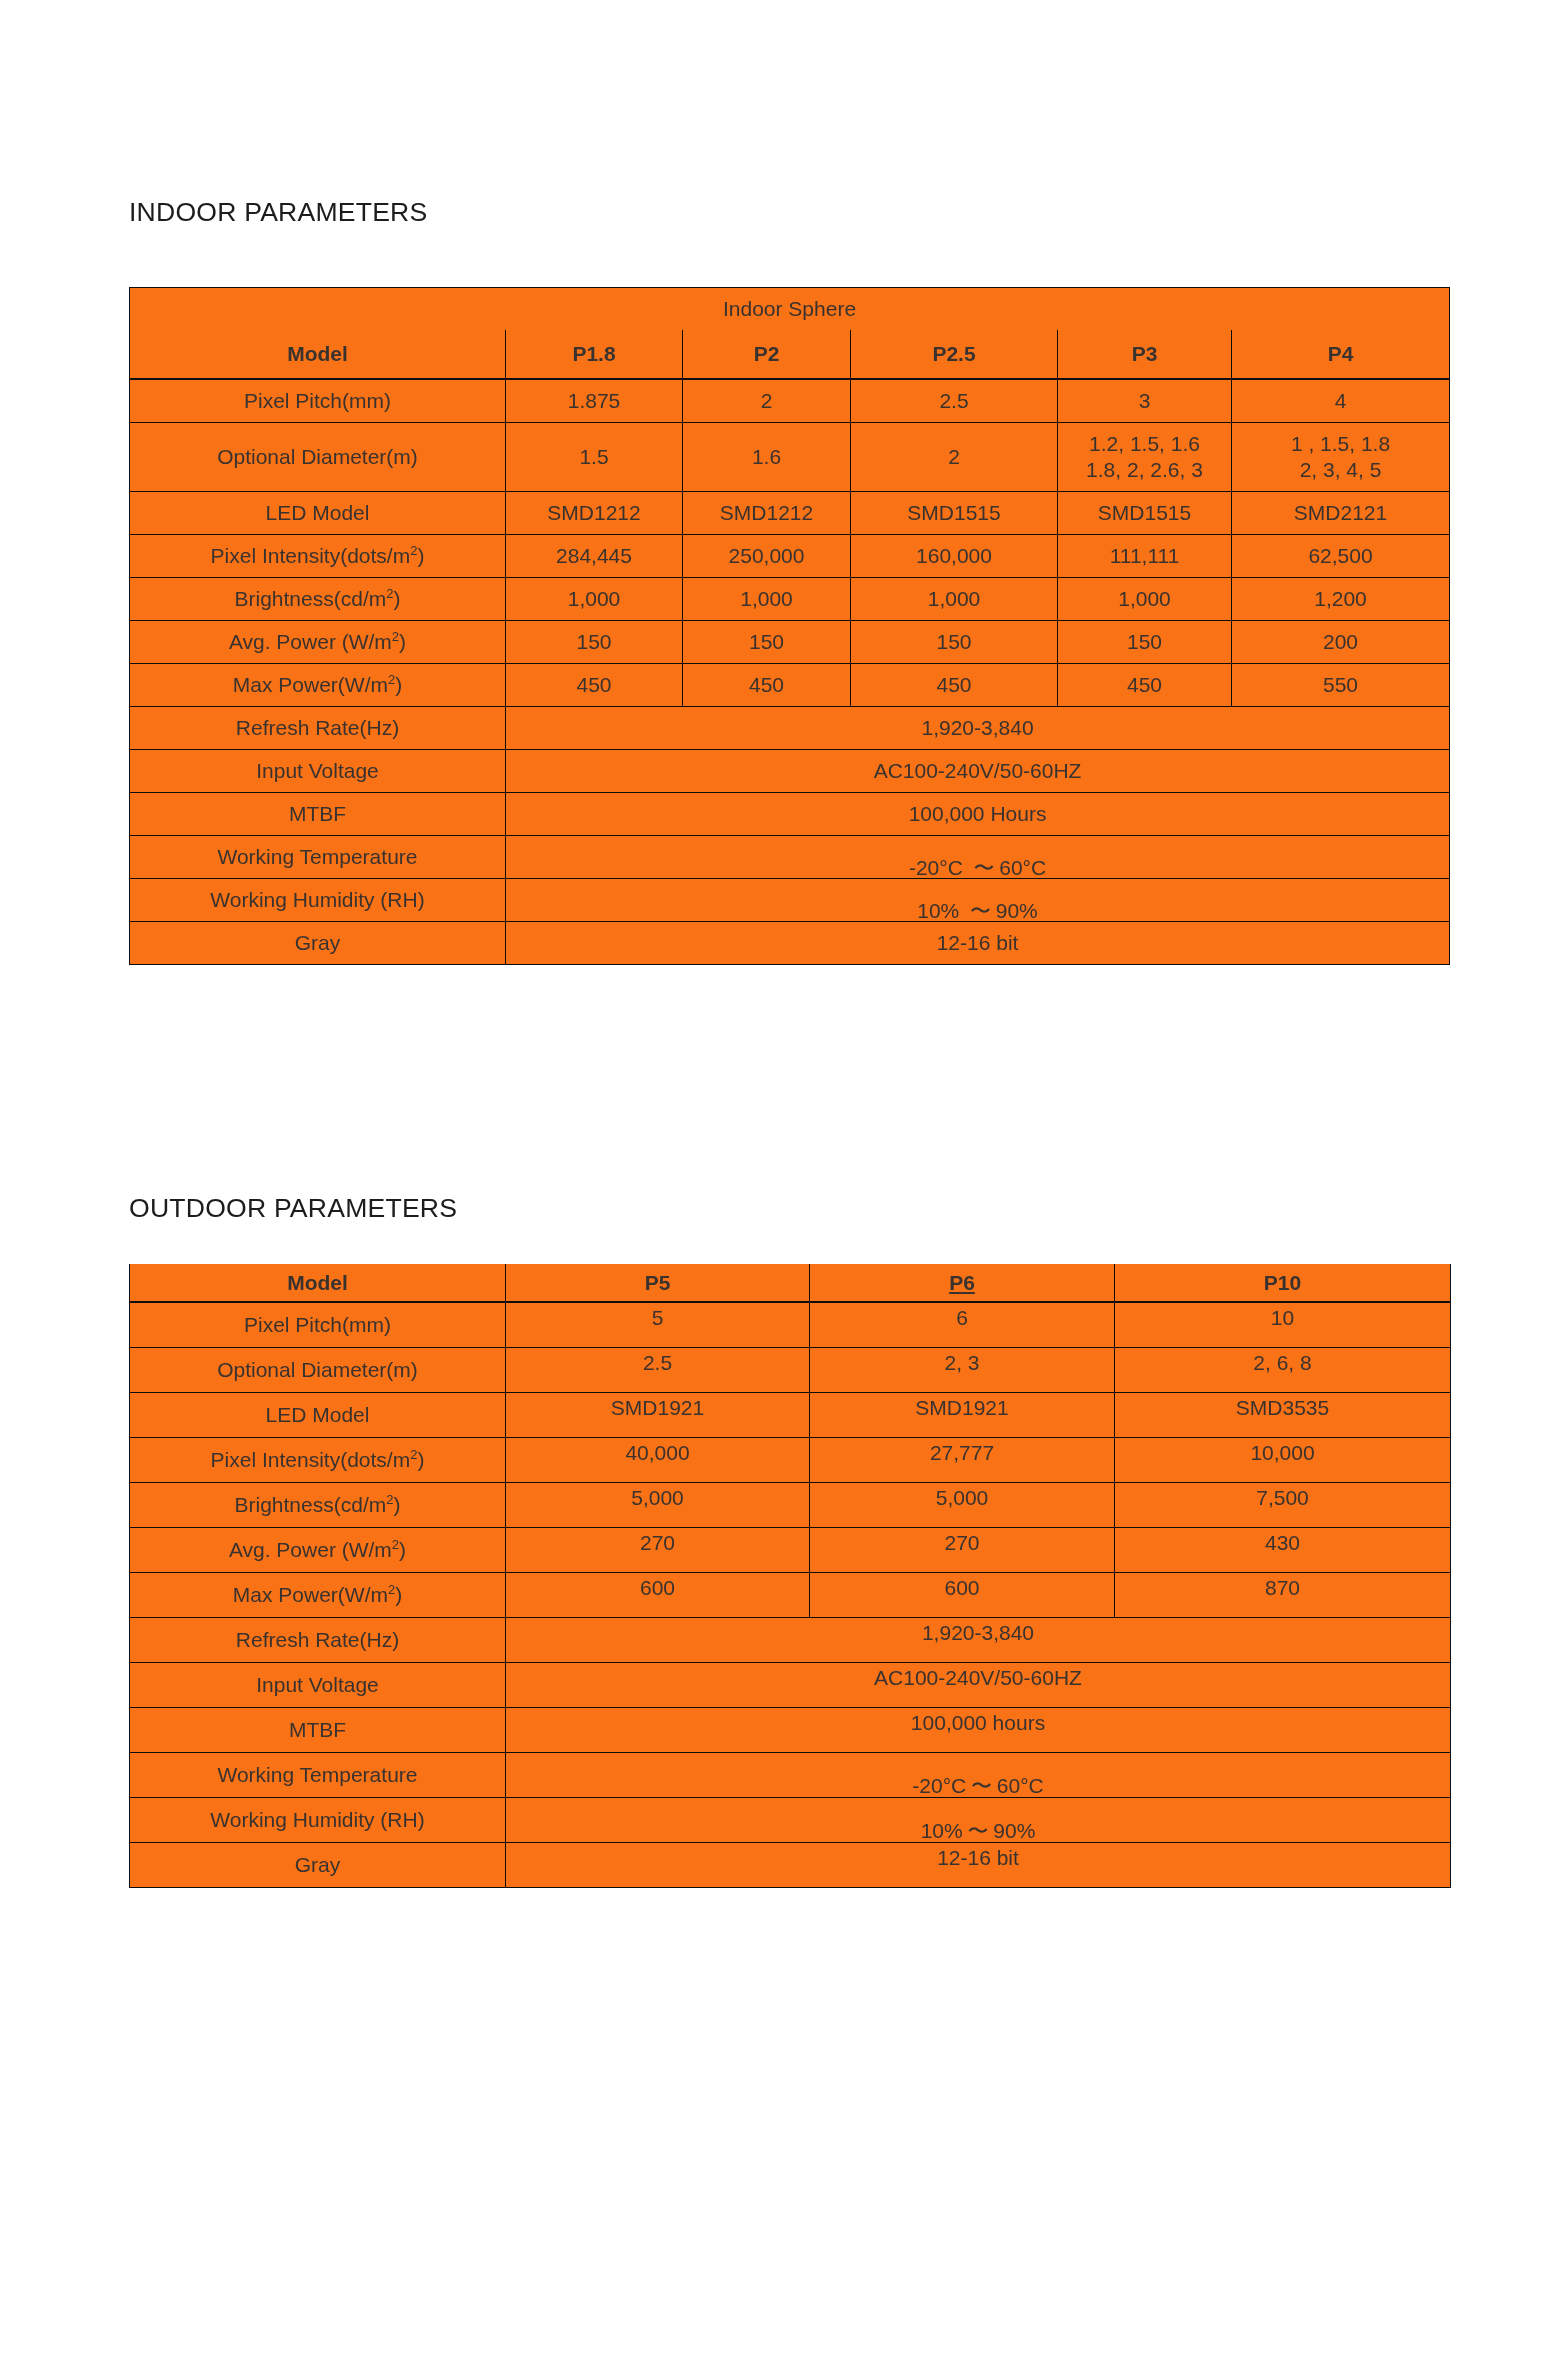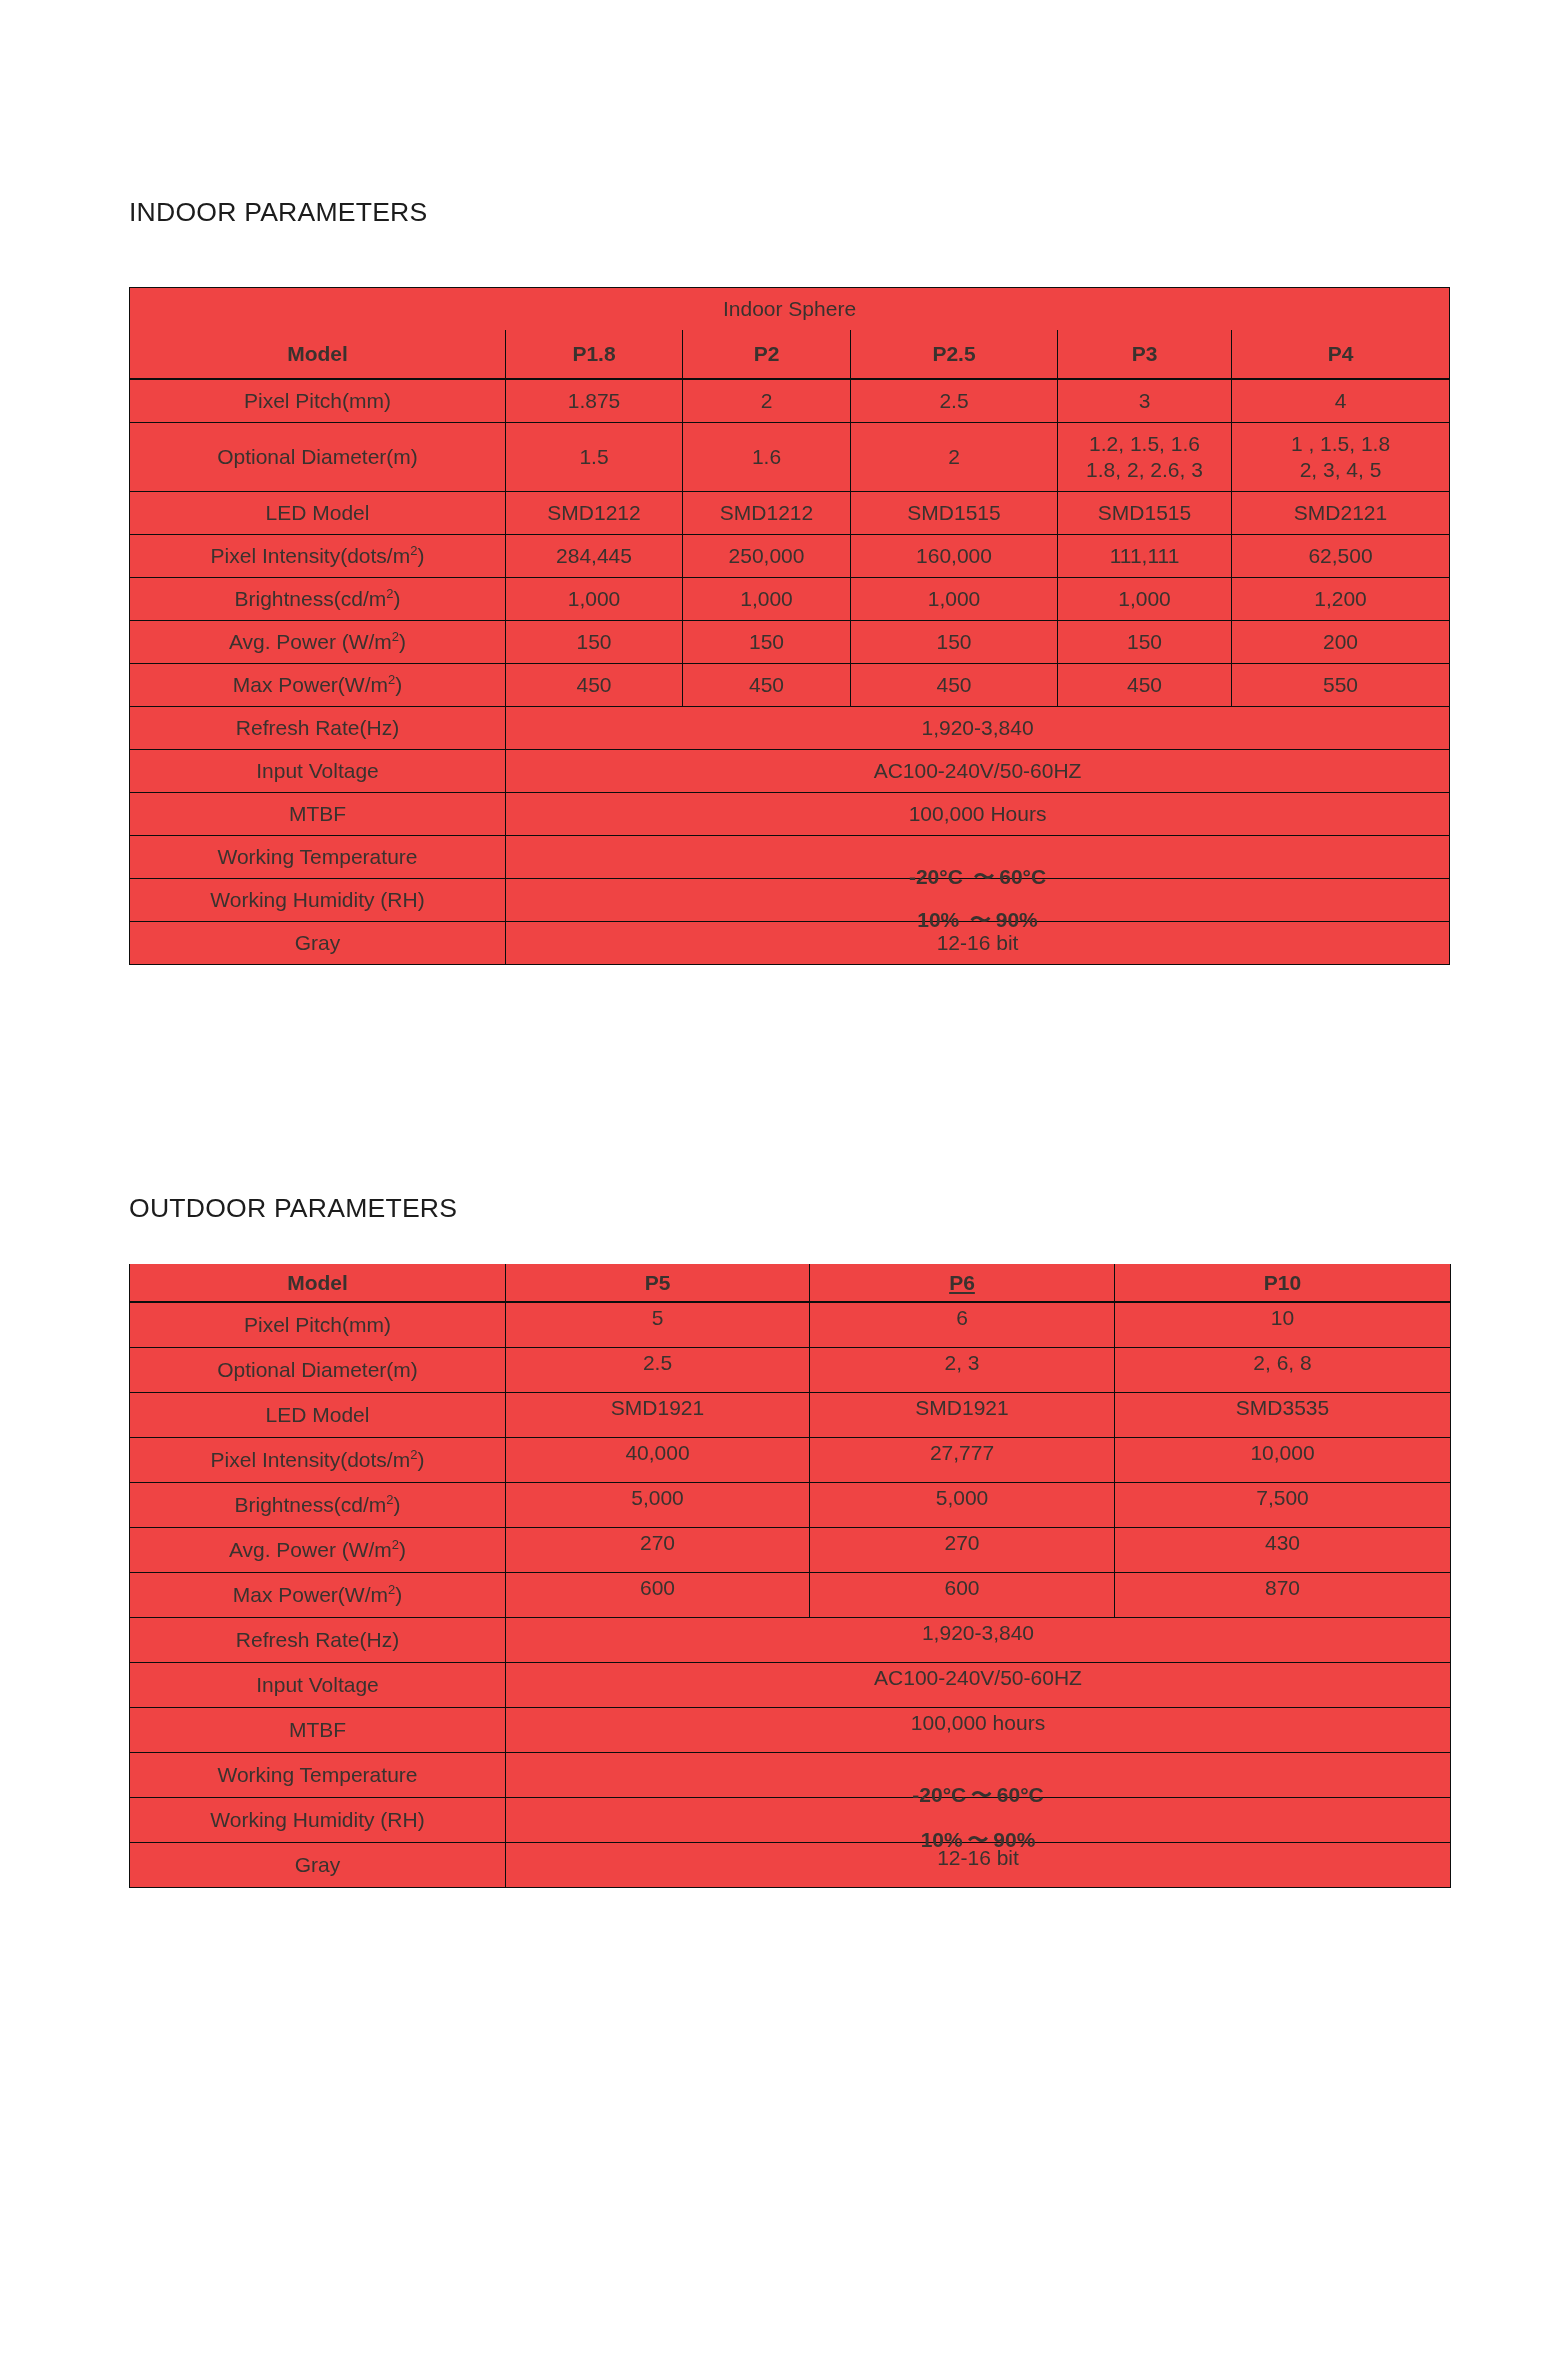--- a/index.html
+++ b/index.html
@@ -28,21 +28,21 @@
     white-space:nowrap;
   }
   #indoor-heading{ left:129px; top:197px; }
   #outdoor-heading{ left:129px; top:1193px; }
 
   
   .spec-table{
     position:absolute;
     border-collapse:collapse;
     table-layout:fixed;
-    background:#ef4444;
+    background:#f97316;
   }
   .spec-table td{
     border:1.3px solid #0d0d0d;
     text-align:center;
     vertical-align:middle;
     font-size:21px;
     color:#3a322e;
     padding:0 3.2px;
     line-height:1.22;
     font-family:"Liberation Sans", sans-serif;
@@ -59,21 +59,21 @@
     color:#1c1c1c;
     border:none !important;
     border-left:1.3px solid #0d0d0d !important;
     border-top:1.3px solid #0d0d0d !important;
     border-right:1.3px solid #0d0d0d !important;
     padding-top:4.8px;
     padding-bottom:1.6px;
   }
   .sup{ font-size:0.62em; vertical-align:super; line-height:0; }
   .wave{ font-family:"DejaVu Sans", sans-serif; padding:0 4.8px; }
-  .push-down{ position:relative; top:20px; display:inline-block;font-weight:bold; }
+  .push-down{ position:relative; top:11px; display:inline-block; }
   .push-up{ position:relative; top:-7.2px; display:inline-block; }
 
   
   #indoor-table{ left:129px; top:287px; width:1320px; }
   #indoor-table .c0{ width:376px; }
   #indoor-table .c1{ width:177px; }
   #indoor-table .c2{ width:168px; }
   #indoor-table .c3{ width:207px; }
   #indoor-table .c4{ width:174px; }
   #indoor-table .c5{ width:218px; }

